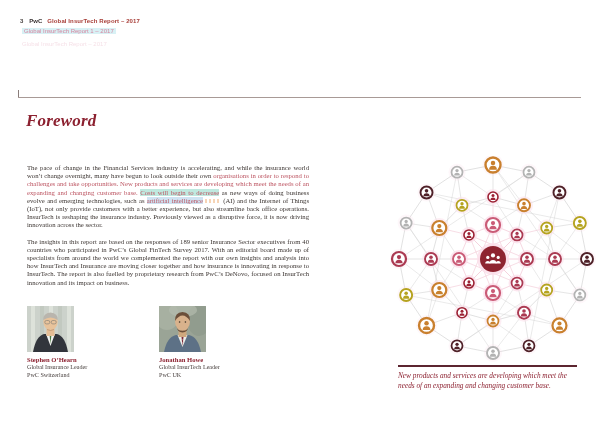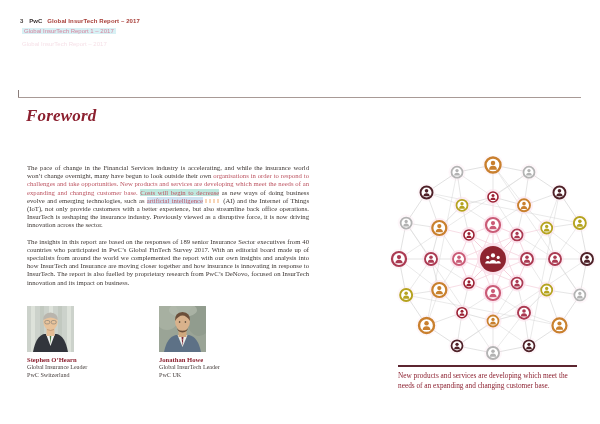--- a/index.html
+++ b/index.html
@@ -12,21 +12,21 @@
   .hdr .brand{color:#3a3434;margin-right:3px;}
   .hdr .rpt{color:#a83e38;}
   .ghost1{position:absolute;left:22px;top:28px;font-size:6px;color:#d687a0;background:#d8f1f5;
           padding:0 2px;white-space:nowrap;font-family:"Liberation Sans",sans-serif;}
   .ghost2{position:absolute;left:22px;top:41px;font-size:6px;color:#e9b9c9;opacity:.45;
           white-space:nowrap;font-family:"Liberation Sans",sans-serif;}
   
   .rule{position:absolute;left:18px;top:97px;width:563px;height:1px;background:#a89a96;}
   .rule-tick{position:absolute;left:18px;top:90px;width:1px;height:8px;background:#8a7d7a;}
   .title{position:absolute;left:26px;top:100px;font-size:17px;font-style:italic;font-weight:bold;
-         color:#8c2130;letter-spacing:.2px;margin-top:6px;}
+         color:#8c2130;letter-spacing:.2px;}
   
   .body{position:absolute;left:27px;top:164px;width:282px;font-size:6.7px;line-height:8.2px;
         text-align:justify;color:#3e3734;}
   .body p{margin:0 0 8px 0;}
   .seg-normal{color:#3e3734;}
   .seg-pink{color:#bd5663;}
   .seg-pink-teal{color:#bd5663;background:#bfe9df;}
   .seg-pink-blue{color:#bd5663;background:#cfe3f2;}
   .smudge{display:inline-block;width:16px;height:4px;margin-left:2px;
           background:repeating-linear-gradient(90deg,#f0b27a 0 2px,transparent 2px 4px);
@@ -34,21 +34,21 @@
   
   .people{position:absolute;left:27px;top:306px;display:flex;gap:44px;}
   .person{width:88px;}
   .photo{width:47px;height:46px;overflow:hidden;display:block;}
   .pname{margin-top:4px;font-size:6.6px;font-weight:bold;color:#8c2130;line-height:8px;}
   .prole,.porg{font-size:6.1px;color:#463e3c;line-height:7.6px;}
   
   #net{position:absolute;left:390px;top:156px;width:206px;height:206px;}
   
   .cap-rule{position:absolute;left:398px;top:365px;width:179px;height:2px;background:#5c2530;}
-  .caption{position:absolute;left:398px;top:371px;width:186px;font-size:7.3px;
+  .caption{position:absolute;left:398px;top:371px;width:186px;font-size:7.3px;font-style:italic;
            color:#8c2130;line-height:9.6px;}
 </style>
 </head>
 <body>
 
 <div id="page">
 
   <div class="hdr">
     <span class="num">3</span>
     <span class="brand">PwC</span>

